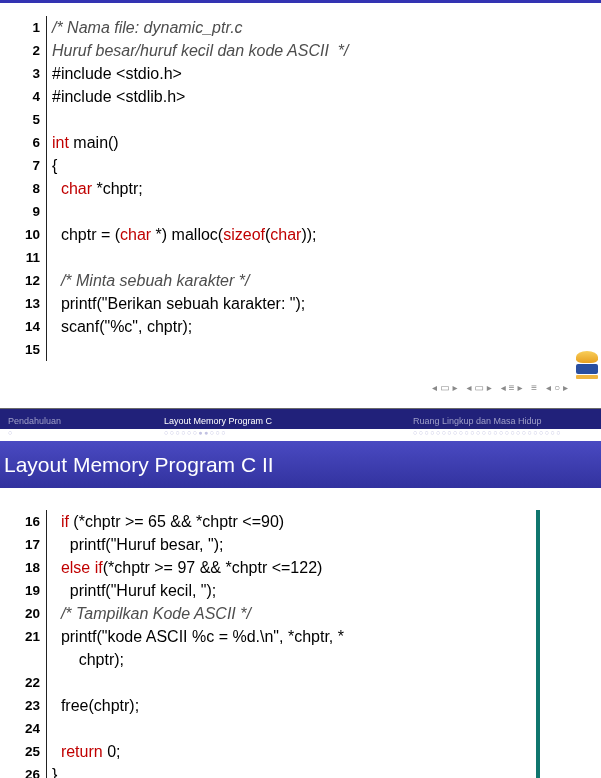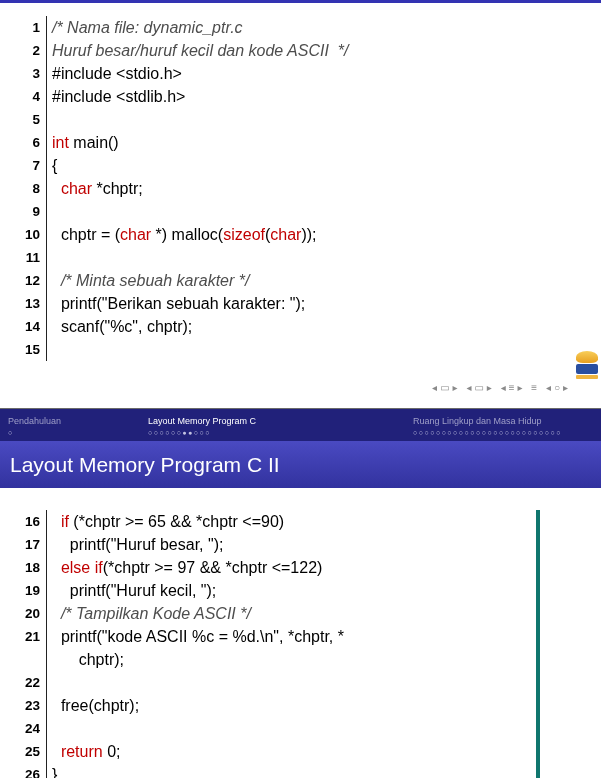--- a/index.html
+++ b/index.html
@@ -28,33 +28,33 @@
 
   
   .logo{position:absolute;right:3px;top:351px;width:22px;height:31px;}
   .logo-top{height:12px;background:linear-gradient(#f8ce5a,#e8a020);border-radius:55% 55% 35% 35%;}
   .logo-mid{height:10px;background:#2a4fa0;margin-top:1px;border-radius:2px;}
   .logo-bot{height:4px;background:#f0b540;margin-top:1px;border-radius:1px;}
 
   .sep{position:absolute;top:408px;left:0;right:0;height:1px;background:#6a6a6a;}
 
   
-  .header{position:absolute;top:409px;left:0;right:0;height:32px;background:var(--header-bar,#22227c);text-decoration:underline;}
+  .header{position:absolute;top:409px;left:0;right:0;height:20px;background:var(--header-bar,#22227c);text-decoration:underline;}
   .hsec{position:absolute;top:7px;}
   .hsec1{left:8px;}
-  .hsec2{left:148px;}
+  .hsec2{left:164px;}
   .hsec3{left:413px;}
   .hlabel{font-size:9px;color:var(--label-dim,#9f9fc8);white-space:nowrap;}
   .hsec2 .hlabel{color:var(--label-active,#ffffff);}
   .hdots{font-size:7px;letter-spacing:1.5px;color:var(--dots,#c0c0e0);margin-top:3px;white-space:nowrap;line-height:8px;}
 
   
   .titlebar{position:absolute;top:441px;left:0;right:0;height:47px;
             background:linear-gradient(var(--titlebar-top,#4a4ac2),var(--titlebar-bottom,#32329e));}
-  .ftitle{color:#ffffff;font-size:21px;line-height:47px;padding-left:10px;white-space:nowrap;}
+  .ftitle{color:#ffffff;font-size:21px;line-height:47px;padding-left:4px;white-space:nowrap;}
 </style>
 </head>
 <body>
 
 <div id="page">
 
   <div class="toprule"></div>
 
   <div class="codeblock code1">
       <div class="code-row">

